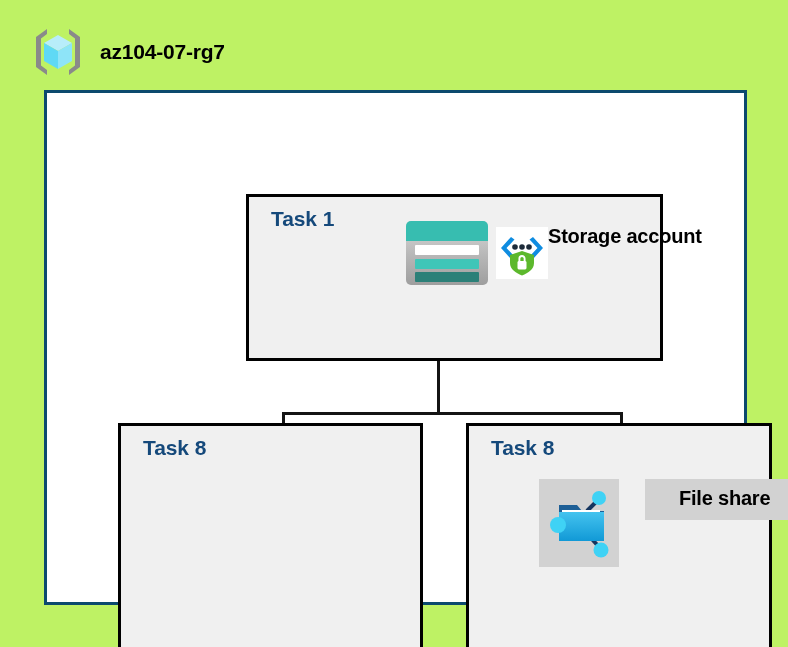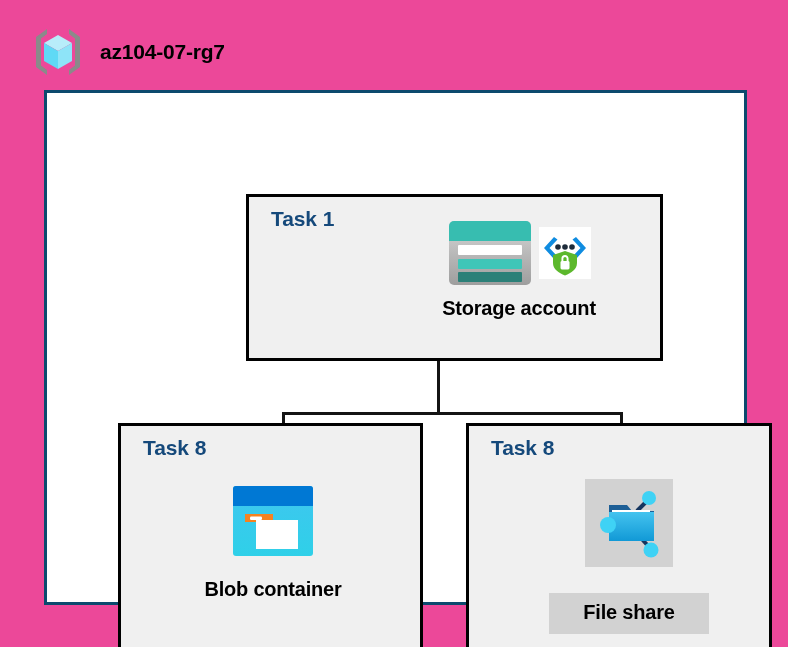--- a/index.html
+++ b/index.html
@@ -11,21 +11,21 @@
   body {
     font-family: "Liberation Sans", sans-serif;
     -webkit-font-smoothing: antialiased;
   }
 
   
   #diagram-canvas {
     position: relative;
     width: 788px;
     height: 647px;
-    background: #ec4899;
+    background: #bef264;
     overflow: hidden;
   }
 
   
   .rg-header {
     position: absolute;
     left: 30px;
     top: 24px;
     width: 300px;
     height: 56px;
@@ -79,22 +79,22 @@
     font-weight: bold;
     color: #15497b;
     letter-spacing: -0.1px;
     white-space: nowrap;
   }
 
   
   .node {
     position: absolute;
     display: flex;
-    flex-direction: column;
-    align-items: center;
+    flex-direction: row;
+    align-items: flex-start;
   }
   .node-icon-wrap {
     display: flex;
     align-items: center;
     justify-content: center;
   }
   .node-caption {
     font-size: 20px;
     font-weight: bold;
     color: #000000;
@@ -221,43 +221,20 @@
             </svg>
           </span>
         </div>
         <div class="node-caption">Storage account</div>
       </div>
     </div>
 
     <div class="task-box" id="task-box-2">
       <div class="task-label">Task 8</div>
 
-      <div class="node" id="node-blob-container">
-        <div class="node-icon-wrap">
-          <span>
-            <svg width="82" height="72" viewBox="0 0 82 72" xmlns="http://www.w3.org/2000/svg">
-              <defs>
-                <linearGradient id="blobBody" x1="0" y1="0" x2="0" y2="1">
-                  <stop offset="0" stop-color="#3fc6f0"></stop>
-                  <stop offset="1" stop-color="#2fd0e8"></stop>
-                </linearGradient>
-              </defs>
-              <rect x="1" y="1" width="80" height="70" rx="3" fill="url(#blobBody)"></rect>
-              <path d="M1 4 a3 3 0 0 1 3 -3 h74 a3 3 0 0 1 3 3 v17 h-80 z" fill="#0078d4"></path>
-
-              <path d="M13 29 h22 l6 6 h-28 z" fill="#f58220"></path>
-              <rect x="13" y="29" width="28" height="8" fill="#f58220"></rect>
-              <rect x="18" y="31.5" width="12" height="3.5" rx="1.2" fill="#ffffff"></rect>
-
-              <rect x="24" y="35" width="42" height="29" fill="#ffffff"></rect>
-            </svg>
-          </span>
-        </div>
-        <div class="node-caption">Blob container</div>
-      </div>
     </div>
 
     <div class="task-box" id="task-box-3">
       <div class="task-label">Task 8</div>
 
       <div class="node" id="node-file-share">
         <div class="node-icon-wrap">
           <span>
             <svg width="80" height="80" viewBox="0 0 80 80" xmlns="http://www.w3.org/2000/svg">
               <defs>

